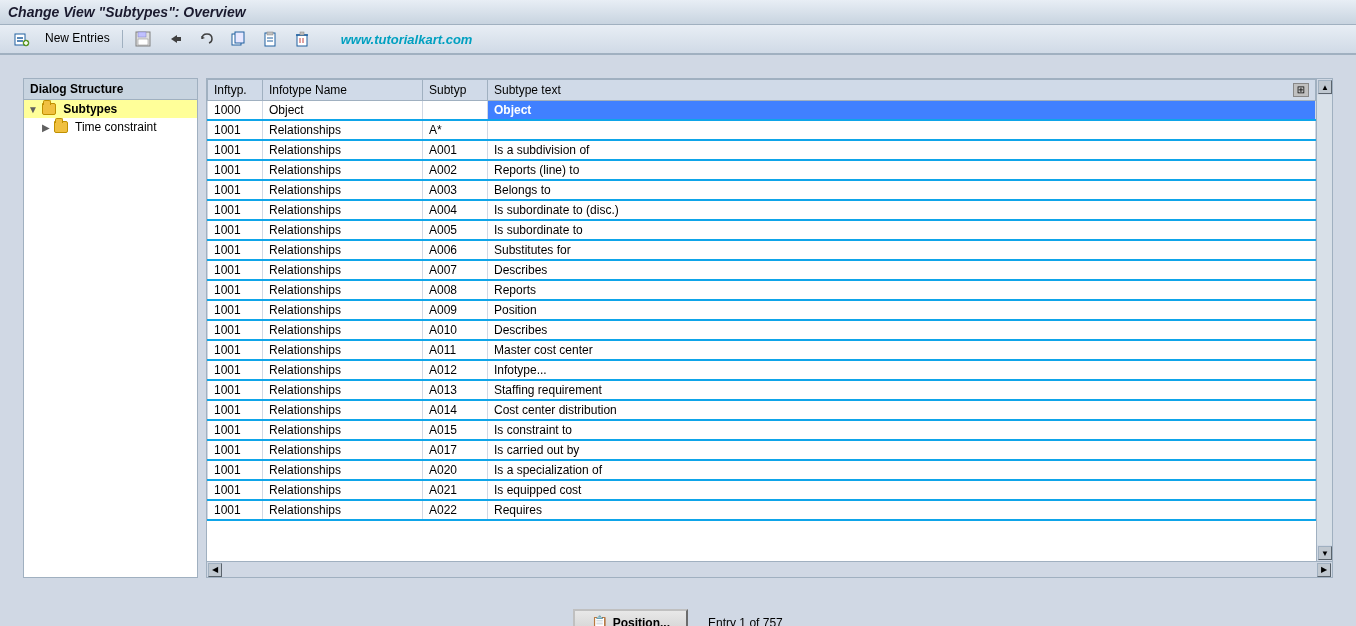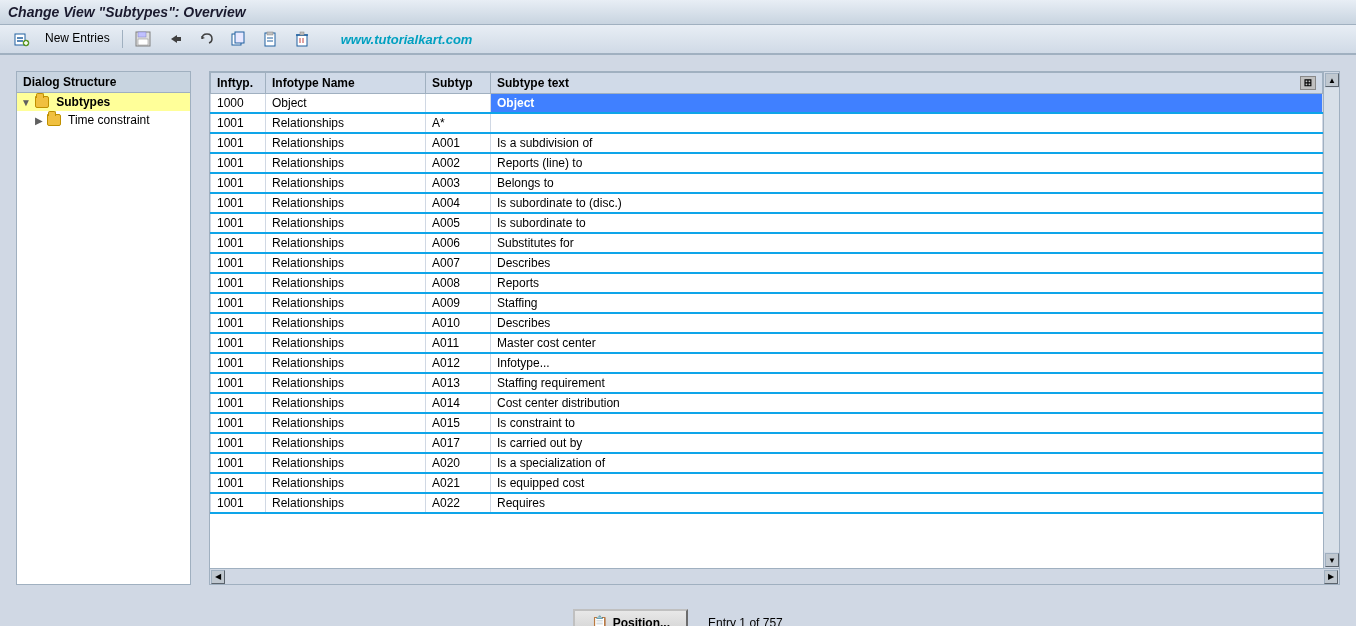--- a/index.html
+++ b/index.html
@@ -63,22 +63,22 @@
       font-size: 13px;
       font-style: italic;
       font-weight: bold;
       margin-left: 20px;
     }
 
     
     .main-content {
       display: flex;
       flex-direction: row;
-      padding: 16px;
-      gap: 18px;
+      padding: 23px;
+      gap: 8px;
       height: calc(626px - 80px);
     }
 
     
     .left-panel {
       width: 175px;
       background: #fff;
       border: 1px solid #a0b0c0;
       flex-shrink: 0;
     }
@@ -142,21 +142,21 @@
       width: 100%;
       border-collapse: collapse;
       font-size: 12px;
     }
 
     thead th {
       background: #d0dae8;
       border: 1px solid #a0b0c0;
       padding: 3px 6px;
       text-align: left;
-      font-weight: bold;
+      font-weight: normal;
       position: sticky;
       top: 0;
       white-space: nowrap;
       margin-top: 40px;
     }
 
     tbody tr {
       border-bottom: 2px solid #0ea5e9;
     }
 
@@ -441,21 +441,21 @@
               <tr>
     <td style="">1001</td>
     <td>Relationships</td>
     <td>A008</td>
     <td style="">Reports</td>
   </tr>
               <tr>
     <td style="">1001</td>
     <td>Relationships</td>
     <td>A009</td>
-    <td style="">Staffing</td>
+    <td style="">Position</td>
   </tr>
               <tr>
     <td style="">1001</td>
     <td>Relationships</td>
     <td>A010</td>
     <td style="">Describes</td>
   </tr>
               <tr>
     <td style="">1001</td>
     <td>Relationships</td>

